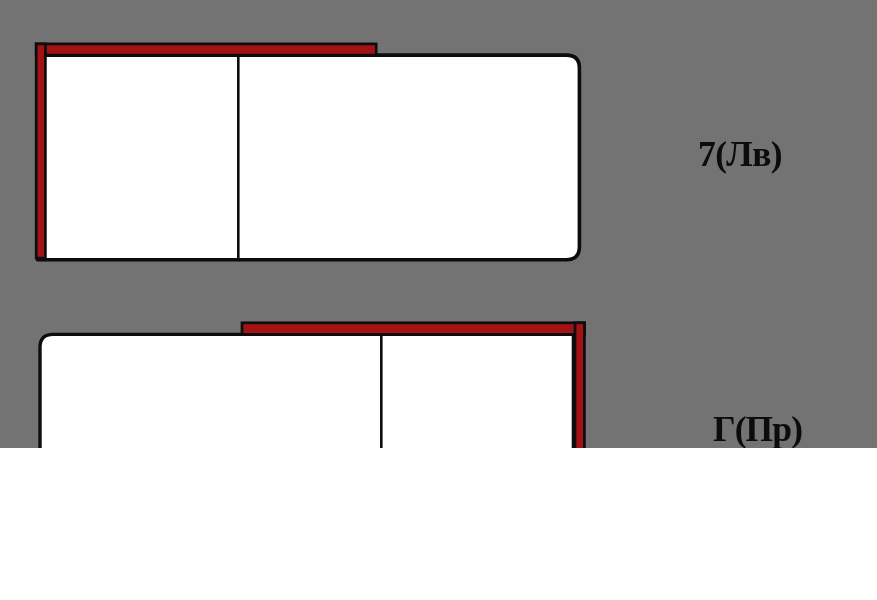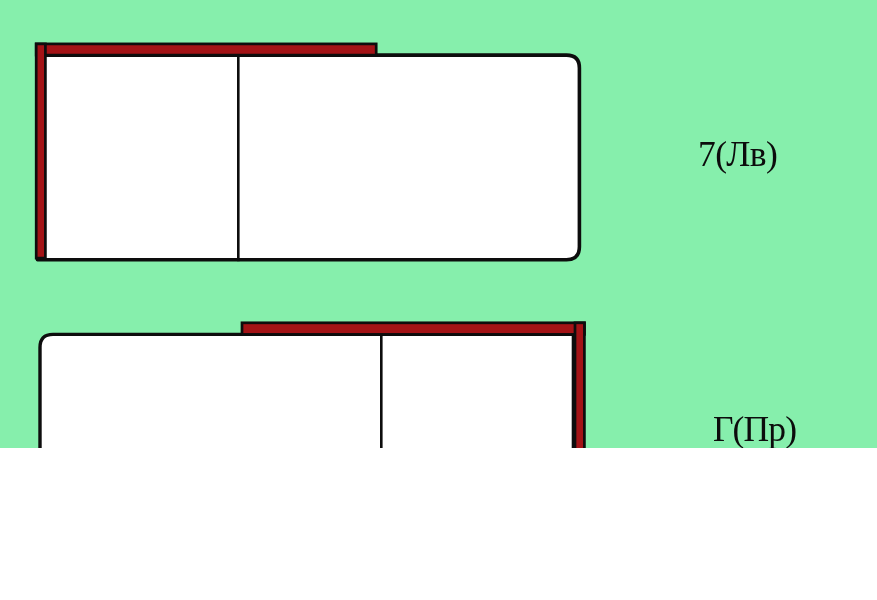--- a/index.html
+++ b/index.html
@@ -1,17 +1,17 @@
 <!DOCTYPE html>
 <html><head>
 <meta charset="utf-8">
 <style>
   html,body{margin:0;padding:0;background:#ffffff;}
-  .page{position:relative;width:877px;height:448px;background:#86efac;overflow:hidden;
-        font-family:"Liberation Serif", serif;}
+  .page{position:relative;width:877px;height:448px;background:#737373;overflow:hidden;
+        font-family:"Liberation Serif", serif;font-weight:bold;}
   svg{position:absolute;left:0;top:0;filter:blur(0.55px);}
 </style>
 </head>
 <body>
 <div class="page">
 <svg width="877" height="600" viewBox="0 0 877 600" xmlns="http://www.w3.org/2000/svg">
 
   <g>
     <path d="M 37.5 259.7 L 37.5 55.1 L 566.5 55.1 Q 579.4 55.1 579.4 68.0 L 579.4 246.8 Q 579.4 259.7 566.5 259.7 Z" fill="#ffffff" stroke="#0d0d0d" stroke-width="3.6" stroke-linejoin="round"></path>
     <line x1="36" y1="260" x2="579" y2="260" stroke="#0d0d0d" stroke-width="4" opacity="0"></line>

